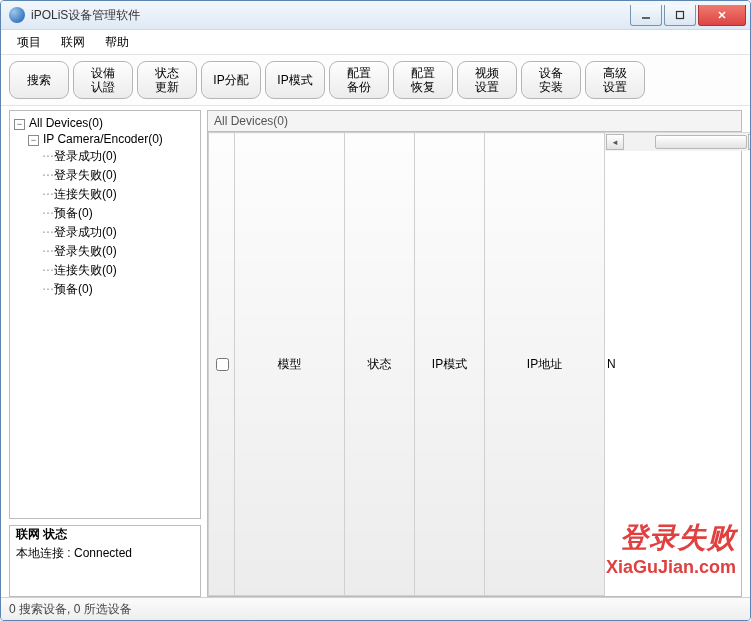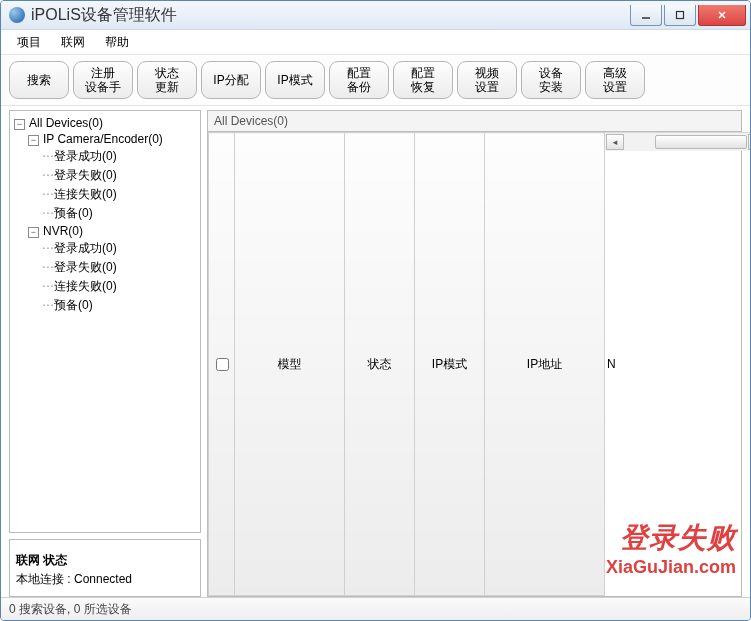--- a/index.html
+++ b/index.html
@@ -1,20 +1,20 @@
 <!DOCTYPE html>
 <html><head>
 <meta charset="utf-8">
 <style>
   html,body{margin:0;padding:0;font-family:"Microsoft YaHei","SimSun",Arial,sans-serif;font-size:12px;color:#000;background:#fff}
   .window{width:751px;height:621px;box-sizing:border-box;border:1px solid #5b84b1;border-radius:4px;background:#fff;display:flex;flex-direction:column;position:relative;overflow:hidden}
   
   .titlebar{height:28px;background:linear-gradient(#f3f7fc,#dfe9f5);display:flex;align-items:center;padding:0 0 0 8px;border-bottom:1px solid #cfd8e6}
   .titlebar .appicon{width:16px;height:16px;margin-right:6px;border-radius:50%;background:radial-gradient(circle at 30% 30%,#9cc7e6 0%,#3d7bbf 70%);display:inline-block}
-  .titlebar .title{flex:1;font-size:16px;color:#333}
+  .titlebar .title{flex:1;font-size:12px;color:#333}
   .winbtns{display:flex;height:20px;margin-right:4px}
   .winbtn{width:30px;height:20px;margin-left:2px;border:1px solid #7a93b1;border-top:none;border-radius:0 0 3px 3px;background:linear-gradient(#f5f9fc,#dbe7f3);display:flex;align-items:center;justify-content:center;font-size:10px;color:#3a3a3a;cursor:default}
   .winbtn.close{width:46px;background:linear-gradient(#f07b6e,#d44);color:#fff;border-color:#a33}
   .winbtn svg{width:10px;height:10px}
   
   .menubar{height:24px;display:flex;align-items:center;padding:0 6px;border-bottom:1px solid #e4e4e4;background:#fff}
   .menuitem{padding:16px 10px;cursor:default}
   
   .toolbar{padding:6px 8px;display:flex;gap:4px;border-bottom:1px solid #e4e4e4;background:#fdfdfd}
   .tbtn{min-width:46px;height:36px;padding:0 6px;border:1px solid #b5b5b5;border-radius:9px;background:linear-gradient(#fefefe,#ececec);display:flex;flex-direction:column;align-items:center;justify-content:center;font-size:12px;line-height:14px;cursor:default;box-shadow:0 1px 0 #fff inset}
@@ -22,21 +22,21 @@
   
   .main{flex:1;display:flex;padding:4px 8px 0 8px;gap:6px;min-height:0}
   .leftcol{width:192px;display:flex;flex-direction:column;gap:6px}
   .panel{border:1px solid #bcbcbc;background:#fff;box-sizing:border-box}
   .tree{flex:1;padding:4px 0 4px 4px;overflow:auto}
   .treenode{padding:1px 0 1px 0;white-space:nowrap}
   .tog{display:inline-block;width:9px;height:9px;border:1px solid #8a8a8a;text-align:center;line-height:8px;font-size:9px;margin-right:4px;color:#555;background:#fff}
   .dots{display:inline-block;width:12px;text-align:center;color:#999}
   .ind1{padding-left:14px}
   .ind2{padding-left:28px}
-  .netstatus{height:58px;padding:12px 6px}
+  .netstatus{height:72px;padding:0 6px}
   .netstatus .hdr{font-weight:bold;margin-bottom:2px}
   
   .rightcol{flex:1;display:flex;flex-direction:column;min-width:0}
   .grouphdr{border:1px solid #bcbcbc;border-bottom:none;background:#f4f4f4;padding:3px 6px;color:#555}
   .gridwrap{flex:1;border:1px solid #bcbcbc;display:flex;flex-direction:row;min-height:0;position:relative;background:#fff}
   table.grid{border-collapse:collapse;width:100%;table-layout:fixed}
   table.grid th{background:linear-gradient(#fdfdfd,#ececec);border:1px solid #d0d0d0;font-weight:normal;font-size:12px;padding:3px 2px;height:20px}
   table.grid td{border:1px solid #ececec;height:18px;padding:0 2px;font-size:12px}
   .chkcell{width:24px;text-align:center}
   .gridbody{flex:1;overflow:hidden}
@@ -83,22 +83,22 @@
     <div class="menuitem">项目</div>
     <div class="menuitem">联网</div>
     <div class="menuitem">帮助</div>
   </div>
 
   <div class="toolbar">
     <div class="tbtn">
         <span>搜索</span>
       </div>
     <div class="tbtn">
-        <span>注册</span>
-        <span>设备手</span>
+        <span>设備</span>
+        <span>认證</span>
       </div>
     <div class="tbtn">
         <span>状态</span>
         <span>更新</span>
       </div>
     <div class="tbtn">
         <span>IP分配</span>
       </div>
     <div class="tbtn">
         <span>IP模式</span>
@@ -129,21 +129,20 @@
   <div class="main">
 
     <div class="leftcol">
       <div class="panel tree">
         <div class="treenode"><span class="tog">−</span><span>All Devices(0)</span></div>
         <div class="treenode ind1"><span class="tog">−</span><span>IP Camera/Encoder(0)</span></div>
         <div class="treenode ind2"><span class="dots">⋯</span><span>登录成功(0)</span></div>
         <div class="treenode ind2"><span class="dots">⋯</span><span>登录失败(0)</span></div>
         <div class="treenode ind2"><span class="dots">⋯</span><span>连接失败(0)</span></div>
         <div class="treenode ind2"><span class="dots">⋯</span><span>预备(0)</span></div>
-        <div class="treenode ind1"><span class="tog">−</span><span>NVR(0)</span></div>
         <div class="treenode ind2"><span class="dots">⋯</span><span>登录成功(0)</span></div>
         <div class="treenode ind2"><span class="dots">⋯</span><span>登录失败(0)</span></div>
         <div class="treenode ind2"><span class="dots">⋯</span><span>连接失败(0)</span></div>
         <div class="treenode ind2"><span class="dots">⋯</span><span>预备(0)</span></div>
       </div>
       <div class="panel netstatus">
         <div class="hdr">联网 状态</div>
         <div>本地连接 : Connected</div>
       </div>
     </div>

